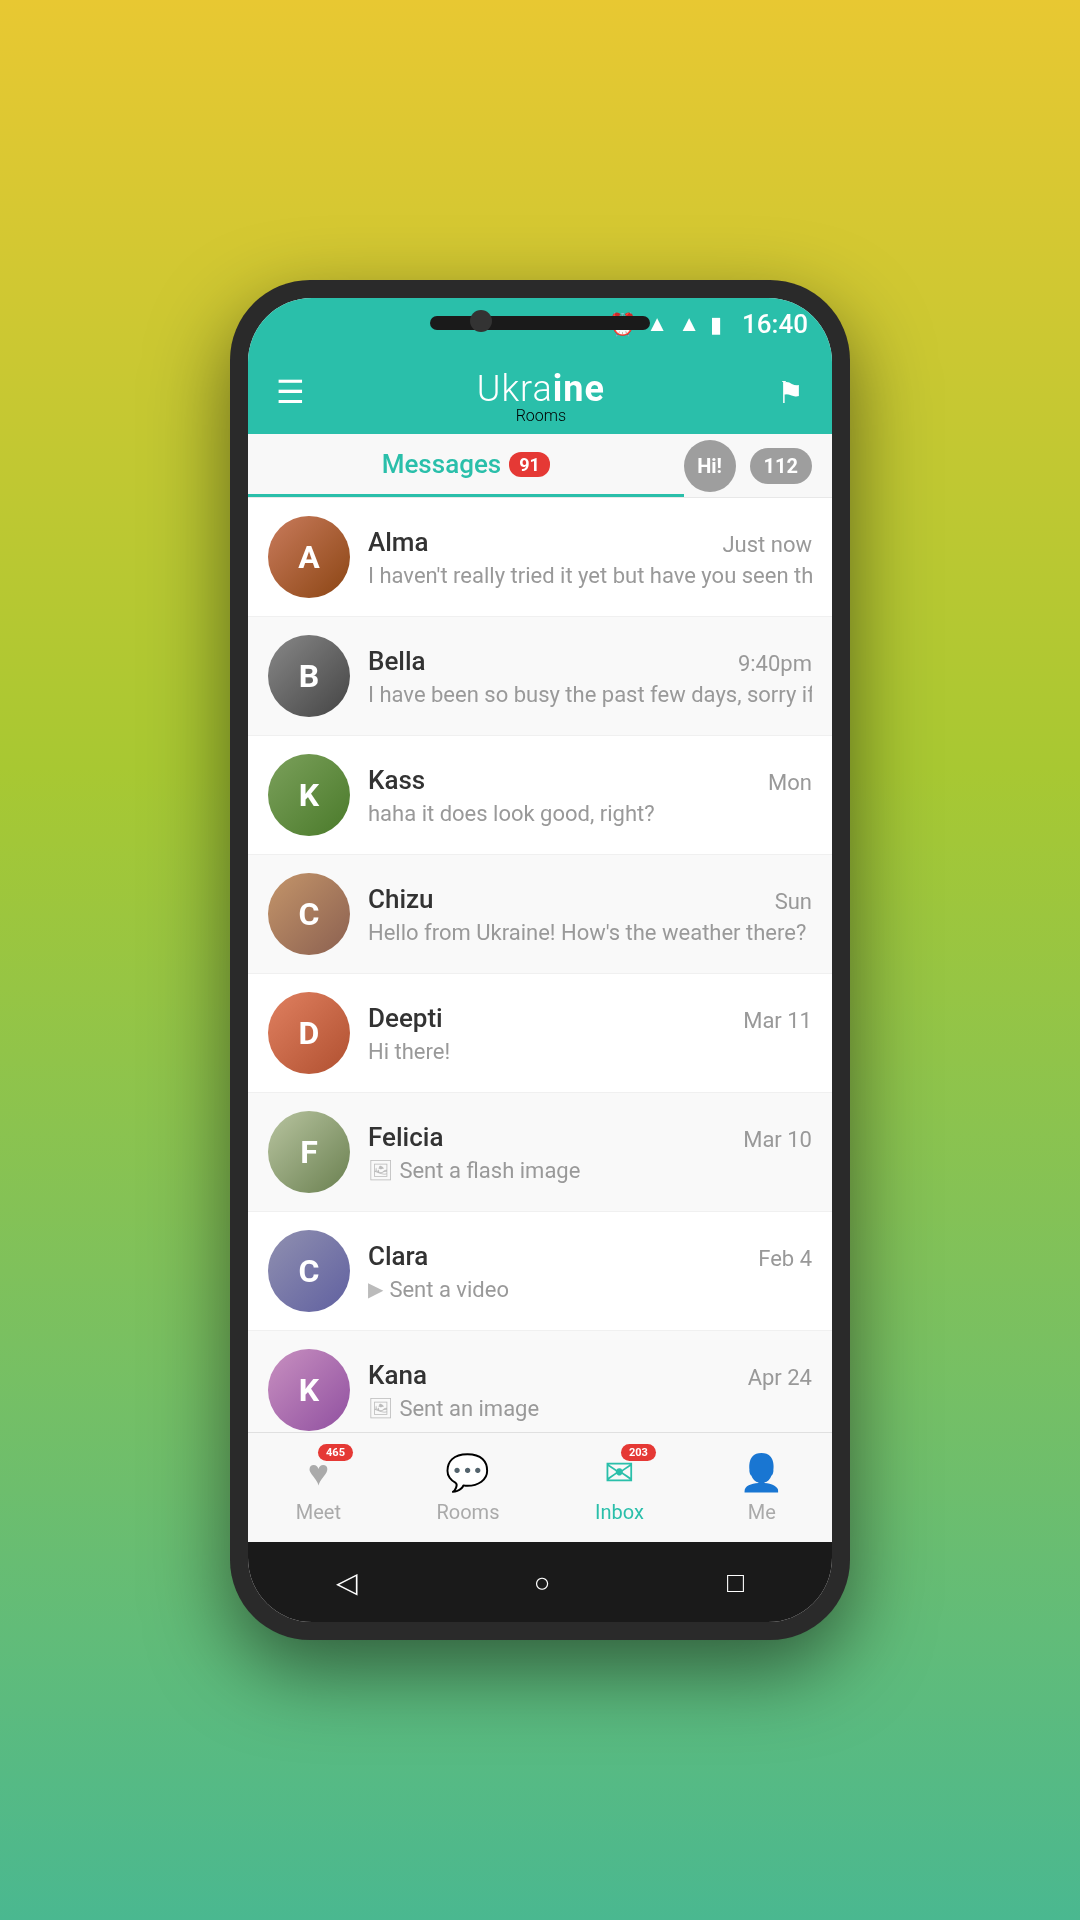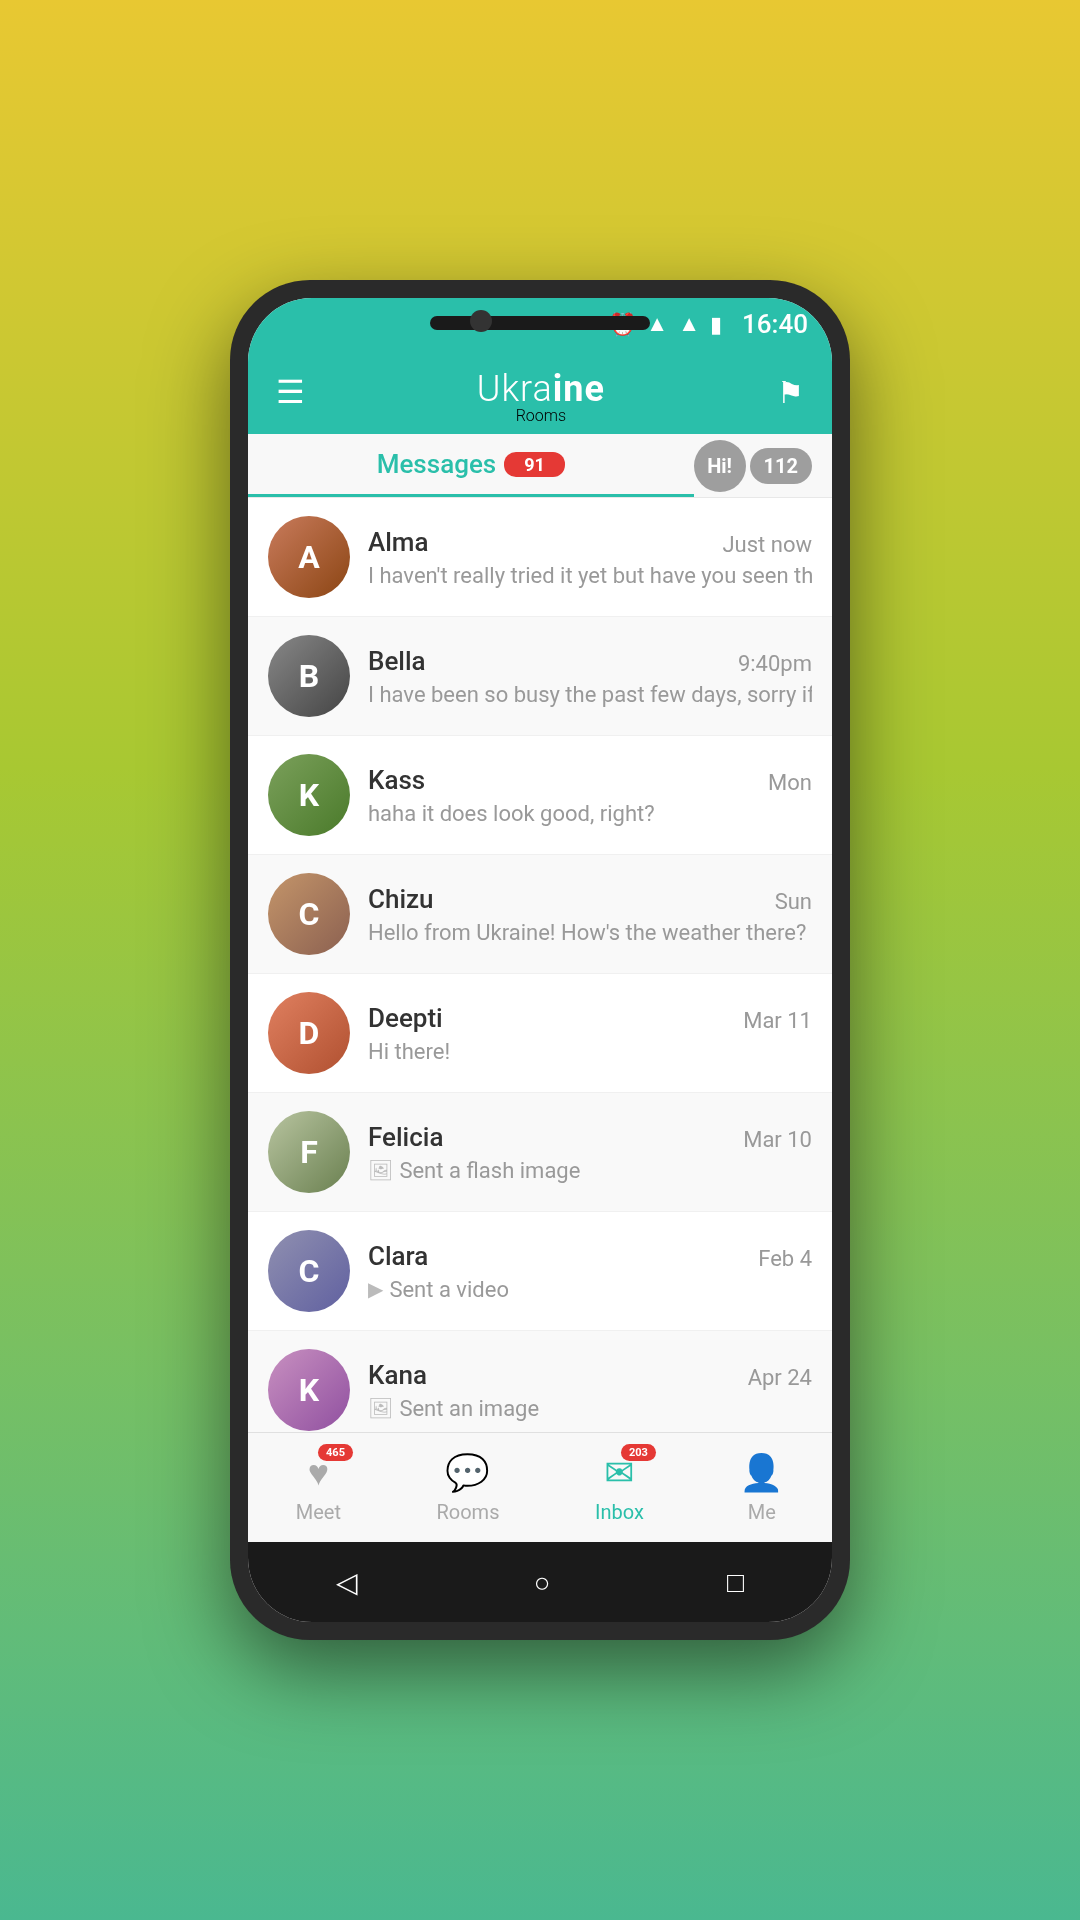--- a/index.html
+++ b/index.html
@@ -141,27 +141,27 @@
       color: #2abfaa;
       font-size: 26px;
       font-weight: 500;
     }
     .badge-red {
       background: #e53935;
       color: white;
       font-size: 18px;
       font-weight: 700;
       border-radius: 12px;
-      padding: 2px 20px;
+      padding: 2px 10px;
       margin-left: 8px;
     }
     .tab-icons {
       display: flex;
       align-items: center;
-      gap: 4px;
+      gap: 14px;
       padding-right: 20px;
     }
     .greeting-badge {
       background: #9e9e9e;
       color: white;
       border-radius: 50%;
       width: 52px;
       height: 52px;
       display: flex;
       align-items: center;

